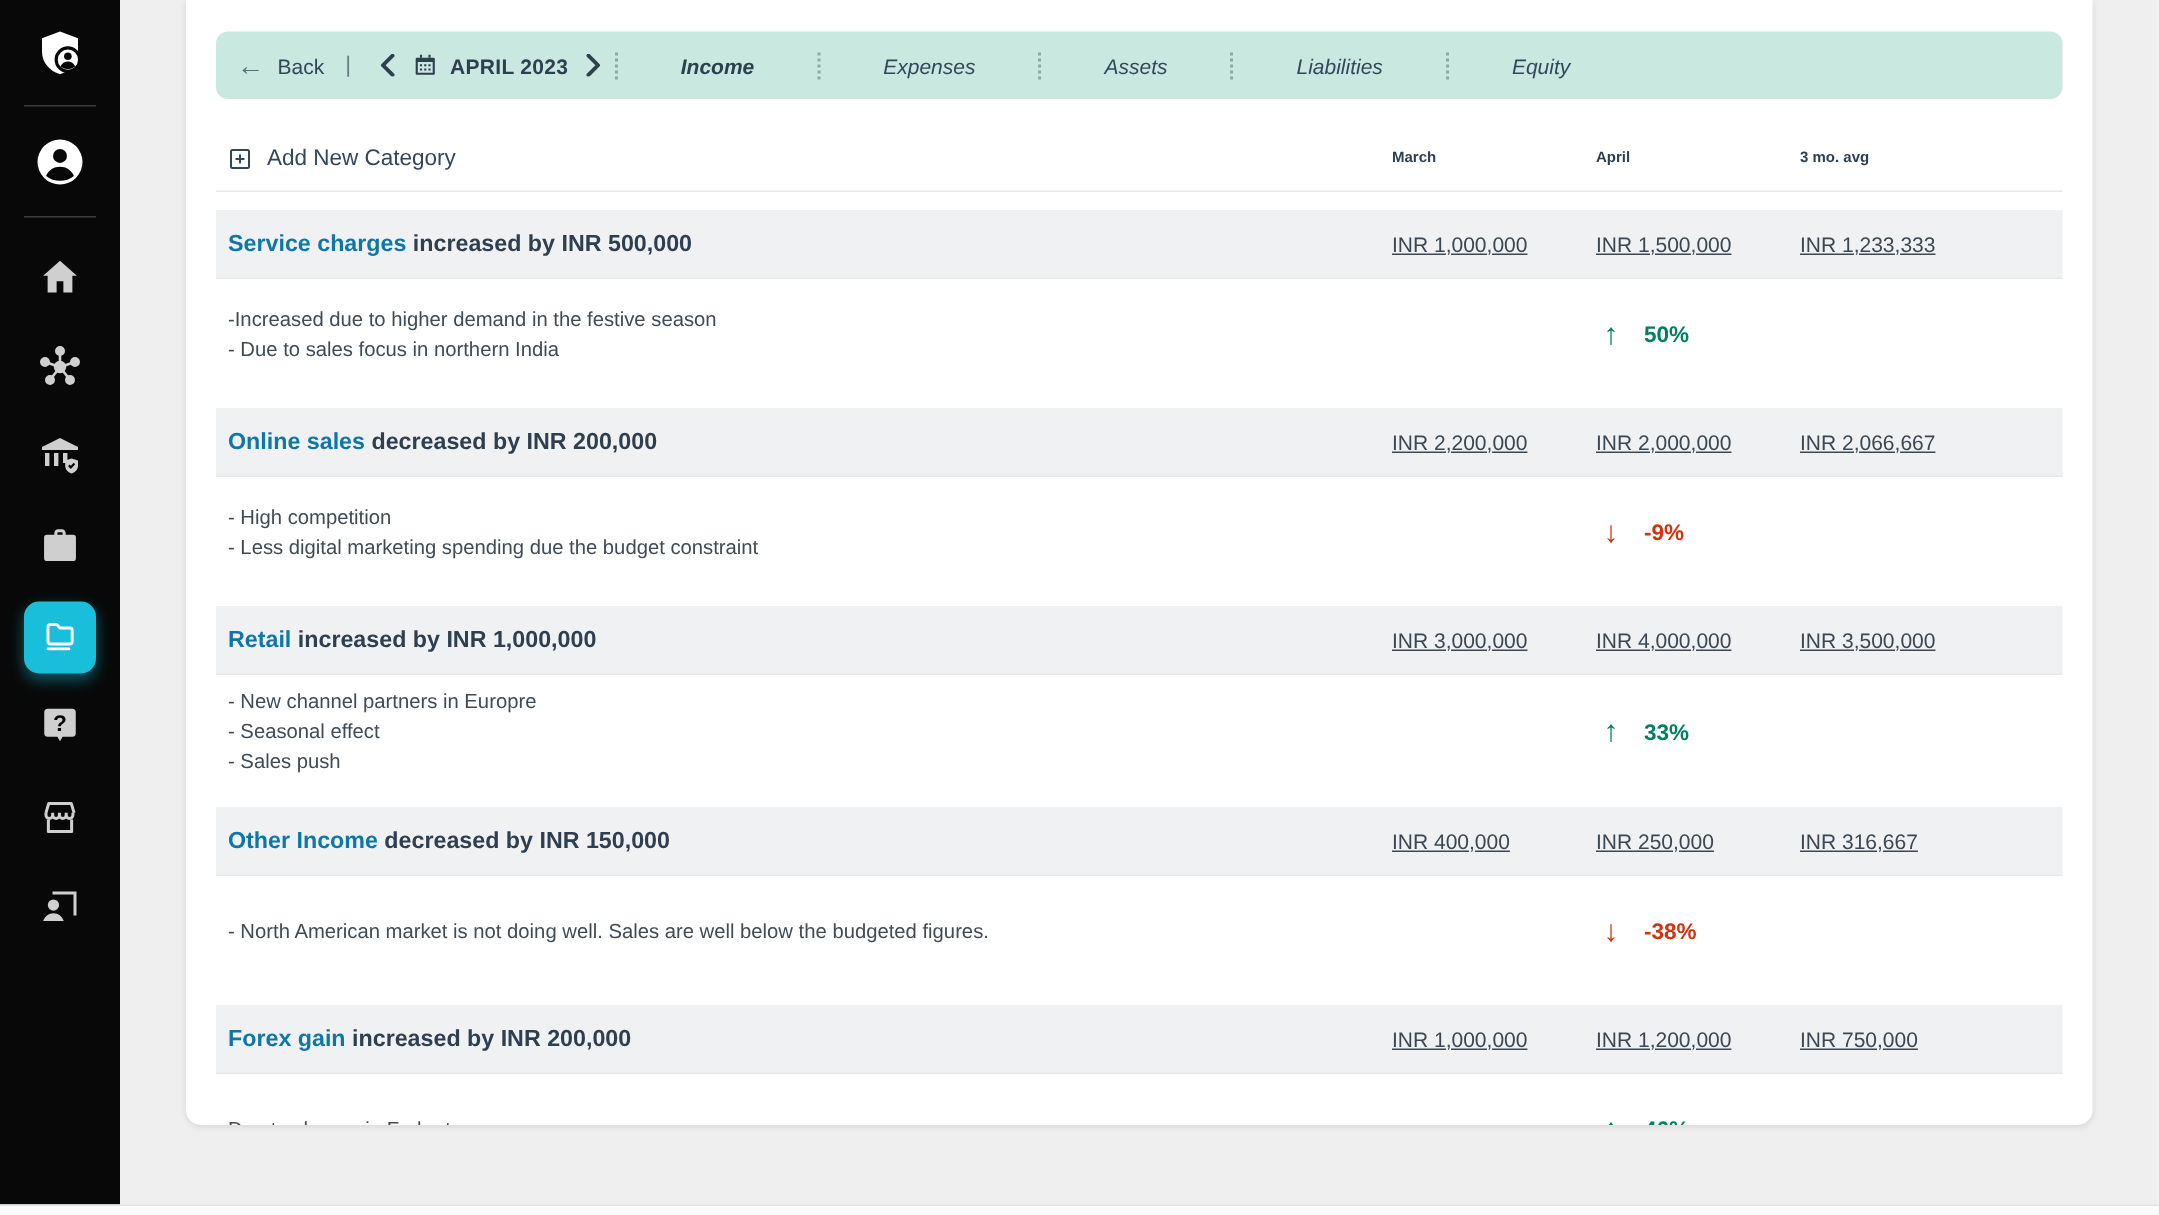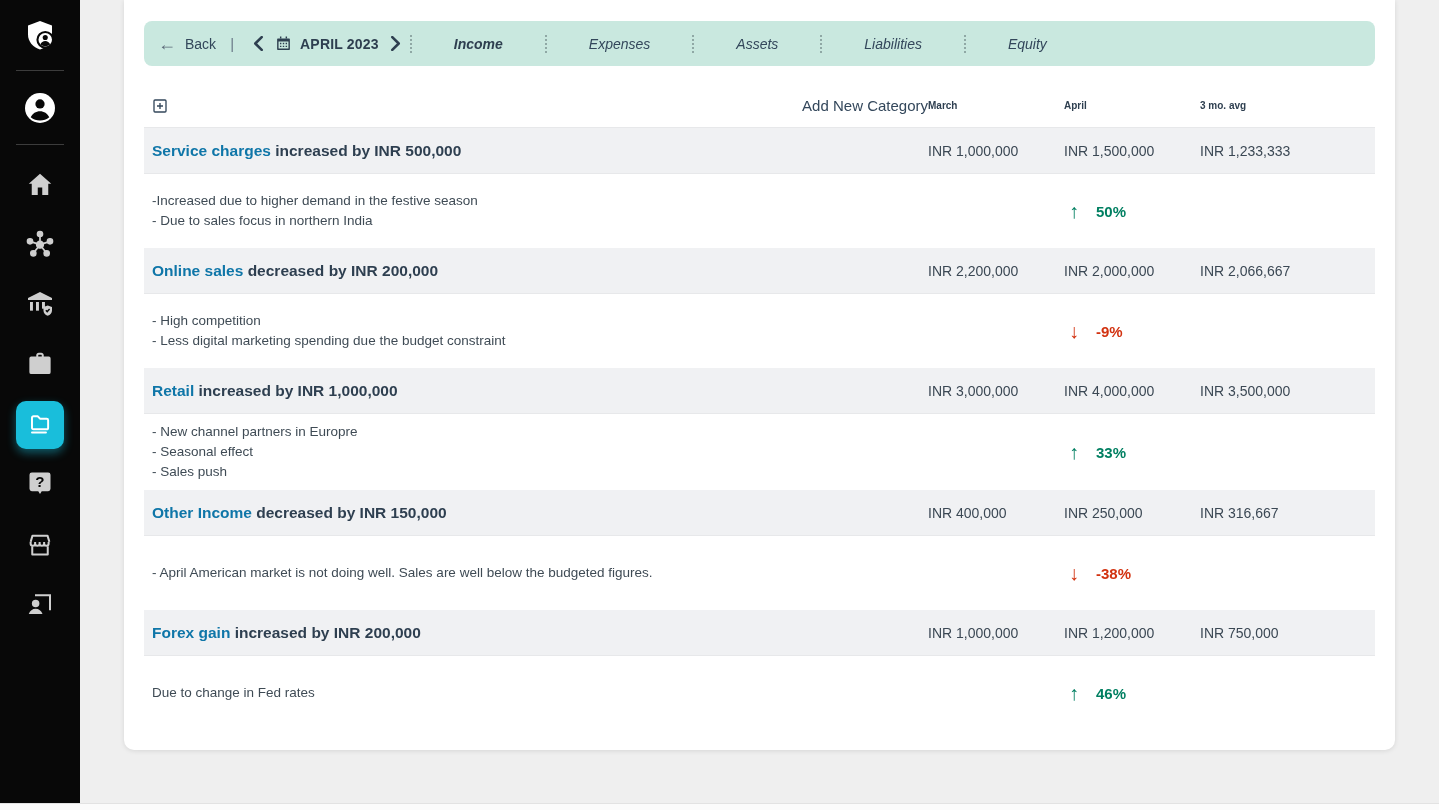--- a/index.html
+++ b/index.html
@@ -26,27 +26,27 @@
   .chev { display:flex; align-items:center; padding:0 6px; cursor:pointer; }
   .cal-wrap { display:flex; align-items:flex-end; gap:8px; margin:0 4px; }
   .period { font-weight:bold; font-size:14px; color:#2e3f50; letter-spacing:.2px; }
   .dotsep { height:18px; border-left:2px dotted #8fa8a5; margin:0 2px; }
   .tab { padding:0 40px; font-size:14px; color:#33475b; cursor:pointer; white-space:nowrap; }
   .tab.active { font-weight:bold; color:#2e3f50; }
 
   
   .grid-row { display:grid; grid-template-columns:1fr 136px 136px 175px; align-items:center; }
   .thead { margin-top:18px; height:44px; border-bottom:1px solid #e7e8ea; }
-  .add-new { display:flex; align-items:center; gap:10px; padding-left:8px; color:#33475b; font-size:15px; cursor:pointer;justify-content:space-between; }
+  .add-new { display:flex; align-items:center; gap:10px; padding-left:8px; color:#33475b; font-size:15px; cursor:pointer; }
   .col-h { font-weight:bold; font-size:10px; color:#2e3f50; }
 
-  .cat-row { background:#f0f1f3; height:46px; border-bottom:1px solid #e7e8ea; }
+  .cat-row { background:#f0f1f3; height:46px; border-bottom:1px solid #e7e8ea;margin-top:12px; }
   .cat-title { padding-left:8px; font-size:15.5px; font-weight:bold; color:#2e3f50; }
   .cat-link { color:#0f76a8; cursor:pointer; }
-  .val { font-size:14px; color:#3b4854; }
+  .val { font-size:14px; color:#3b4854;text-decoration:underline; }
 
   .desc-row { min-height:74px; padding:8px 0; }
   .notes { padding-left:8px; font-size:13.5px; color:#3f4b55; line-height:20px; }
   .indicator { display:flex; align-items:center; gap:17px; padding-left:5px; }
   .indicator .arrow { font-size:20px; line-height:1; font-weight:normal; }
   .indicator .pct { font-size:15px; font-weight:bold; }
   .indicator.up .arrow, .indicator.up .pct { color:#007f61; }
   .indicator.down .arrow, .indicator.down .pct { color:#d23210; }
 
   
@@ -298,21 +298,21 @@
 
   <div>
     <div class="grid-row cat-row">
       <div class="cat-title"><span class="cat-link">Other Income</span><span> decreased by INR 150,000</span></div>
       <div class="val">INR 400,000</div>
       <div class="val">INR 250,000</div>
       <div class="val">INR 316,667</div>
     </div>
     <div class="grid-row desc-row">
       <div class="notes">
-            <div>- April American market is not doing well. Sales are well below the budgeted figures.</div>
+            <div>- North American market is not doing well. Sales are well below the budgeted figures.</div>
           </div>
       <div></div>
       <div class="indicator down">
         <span class="arrow">↓</span>
         <span class="pct">-38%</span>
       </div>
       <div></div>
     </div>
   </div>
 

